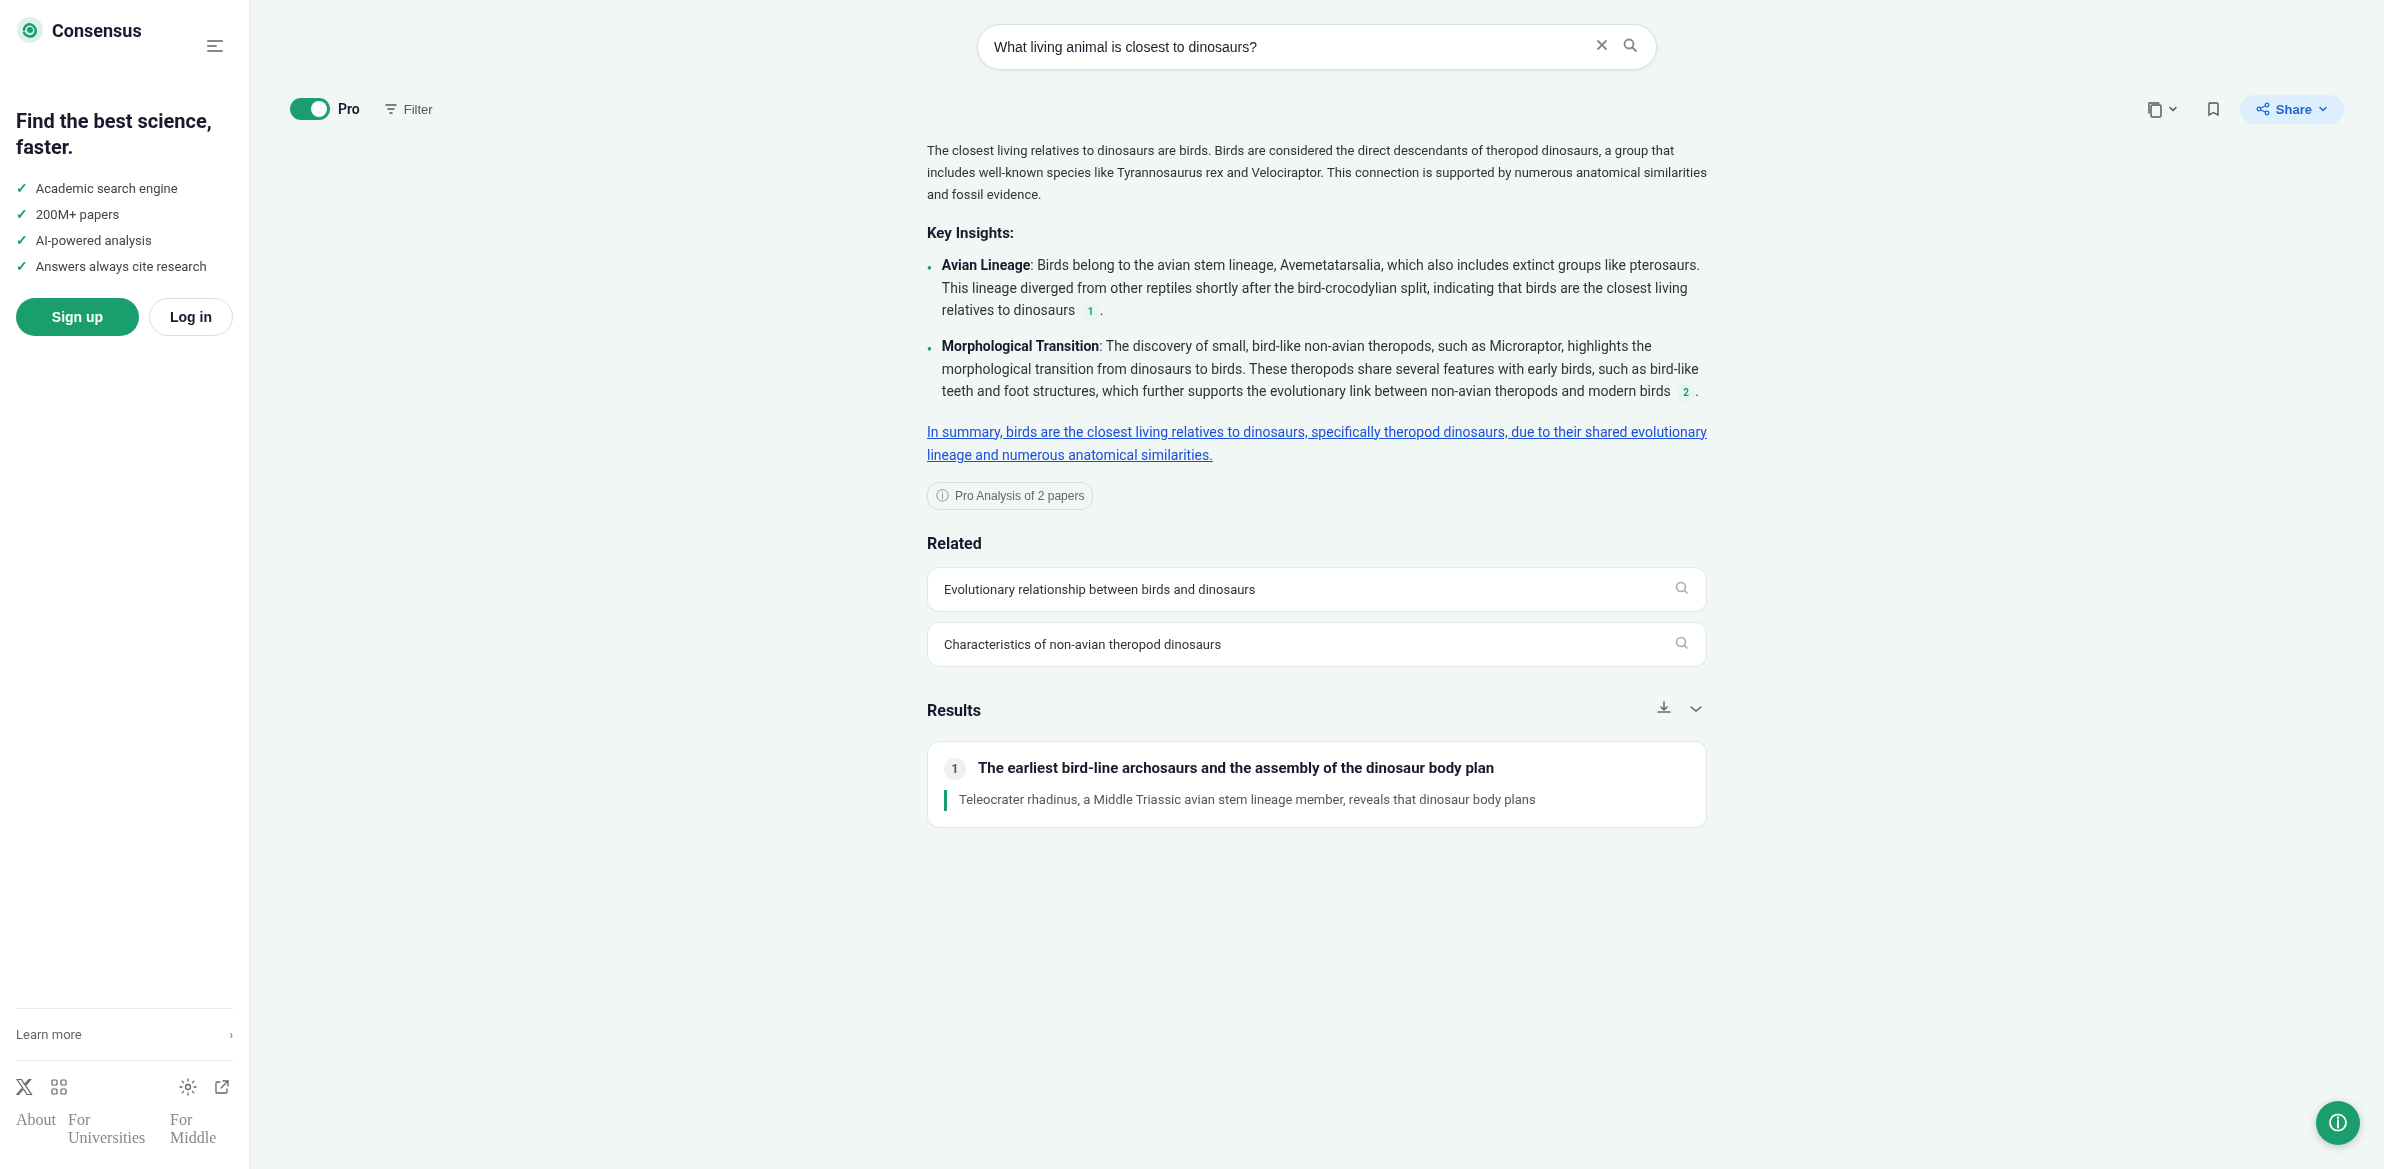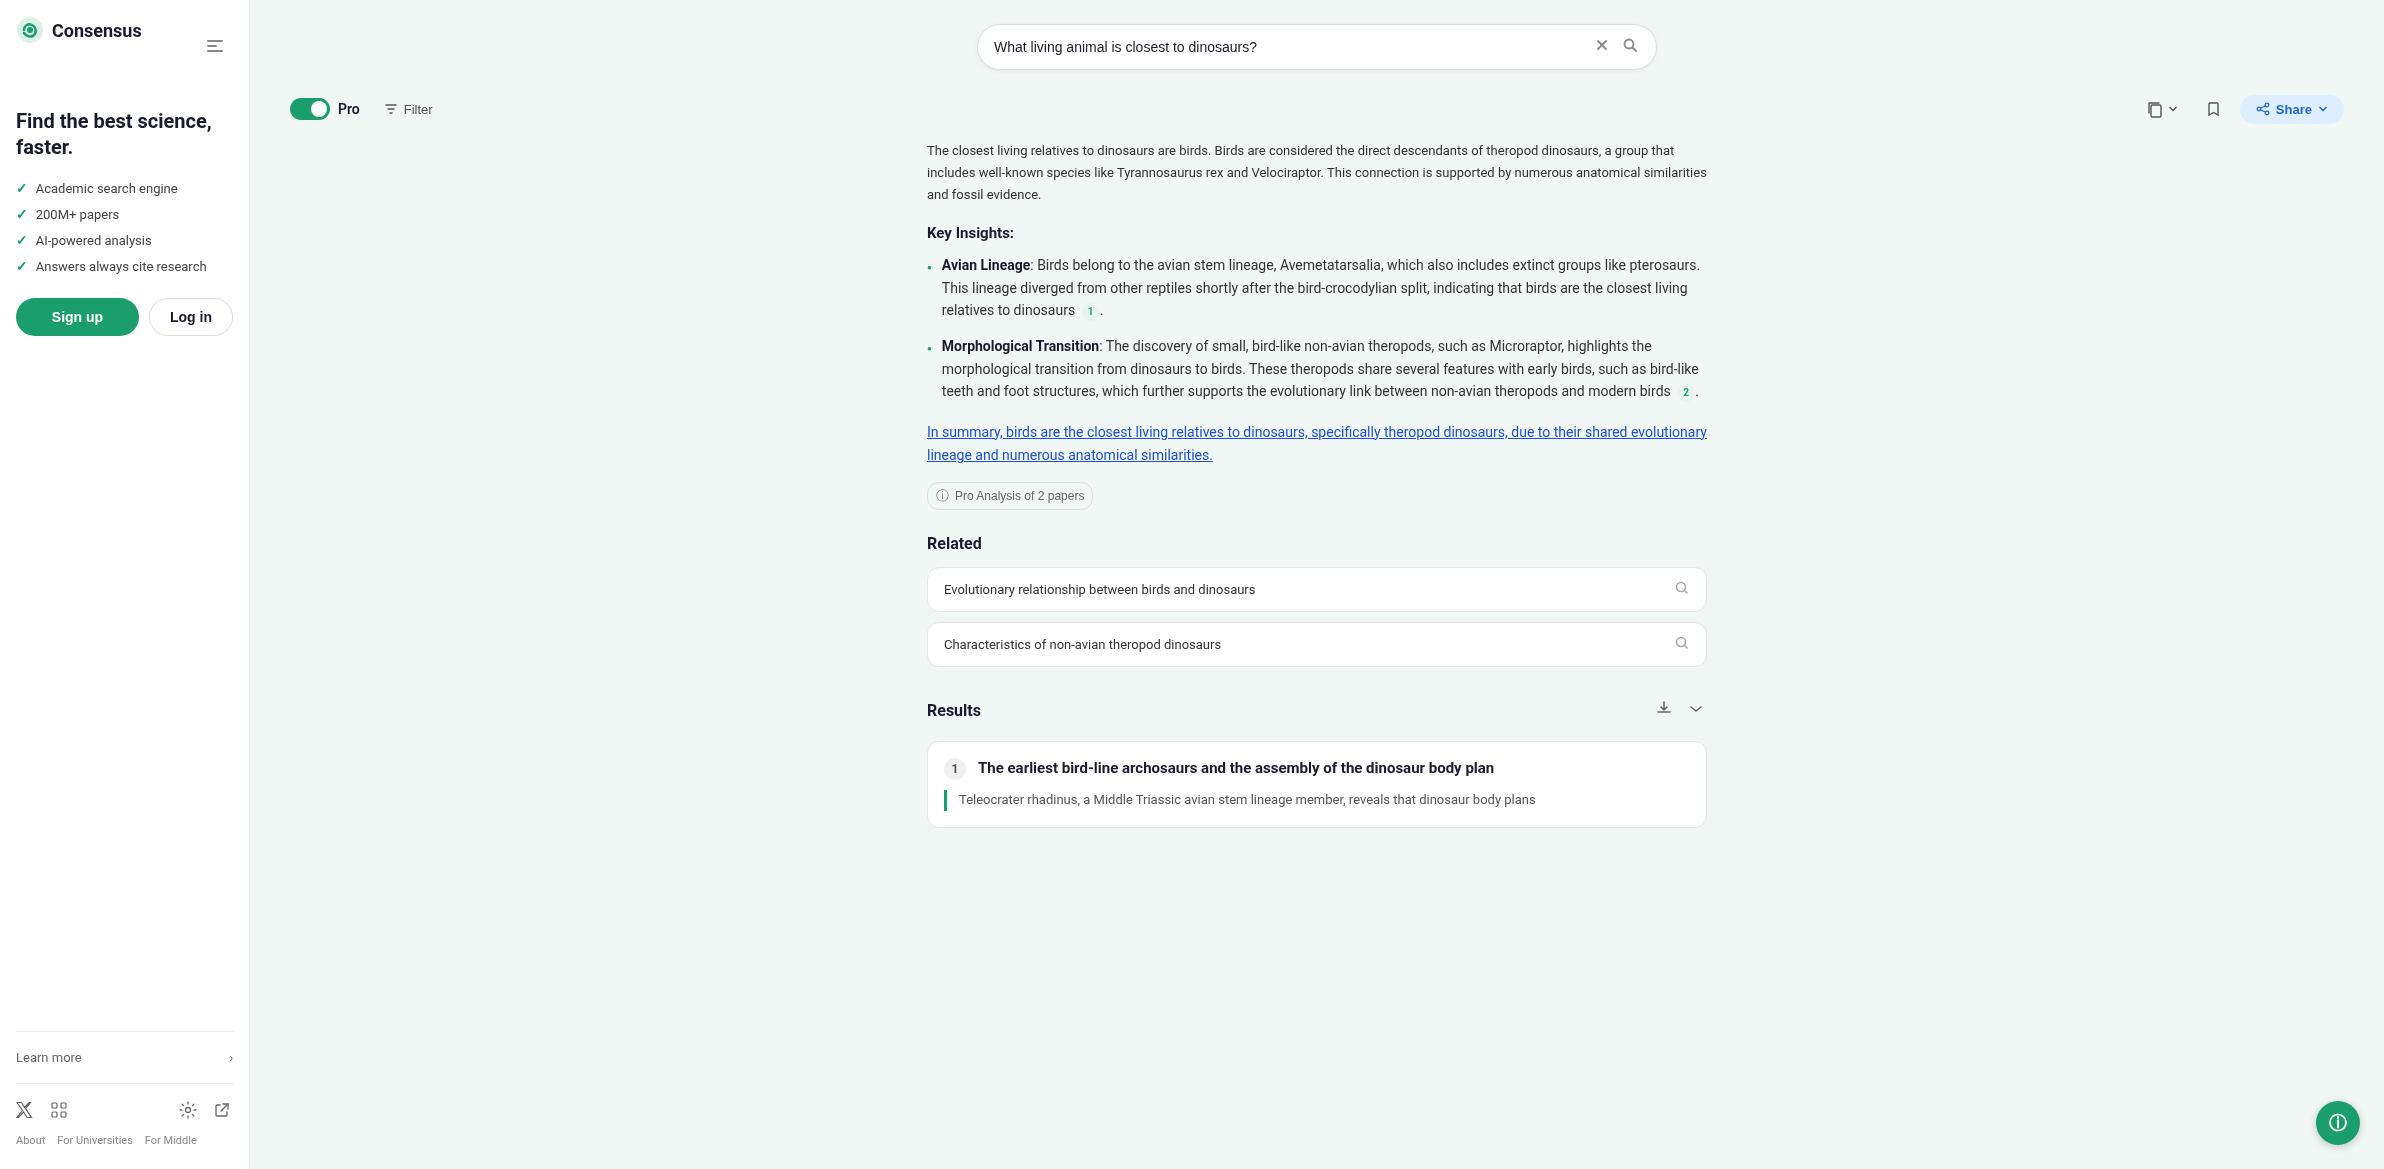--- a/index.html
+++ b/index.html
@@ -23,21 +23,21 @@
     .btn-signup { background: #1a9e6e; color: white; border: none; border-radius: 20px; padding: 10px 24px; font-size: 14px; font-weight: 600; cursor: pointer; flex: 1; }
     .btn-login { background: white; color: #1a1a2e; border: 1.5px solid #ddd; border-radius: 20px; padding: 10px 20px; font-size: 14px; font-weight: 600; cursor: pointer; }
     
     .sidebar-bottom { margin-top: auto; }
     .learn-more-row { display: flex; align-items: center; justify-content: space-between; padding: 10px 0; cursor: pointer; color: #666; font-size: 13px; }
     .chevron-right { font-size: 12px; }
     
     .sidebar-footer-icons { display: flex; align-items: center; gap: 14px; padding: 8px 0; }
     .footer-icon { width: 20px; height: 20px; cursor: pointer; color: #666; }
     .footer-icon-spacer { flex: 1; }
-    .sidebar-links { display: flex; gap: 12px; font-size: 11px; color: #888; padding: 6px 0; }
+    .sidebar-links { display: flex; gap: 12px; font-size: 16px; color: #888; padding: 6px 0; font-family: Liberation Serif, serif; }
     .sidebar-links a { color: #888; text-decoration: none; }
     
     
     .toggle-sidebar { margin-left: auto; cursor: pointer; color: #888; }
     
     
     .main-content { flex: 1; overflow-y: auto; background: #f0f7f5; padding: 0; }
     
     .search-area { display: flex; justify-content: center; padding: 24px 40px 16px; }
     .search-bar { display: flex; align-items: center; background: white; border: 1px solid #ddd; border-radius: 24px; padding: 10px 16px; width: 680px; gap: 8px; box-shadow: 0 1px 4px rgba(0,0,0,0.06); }

